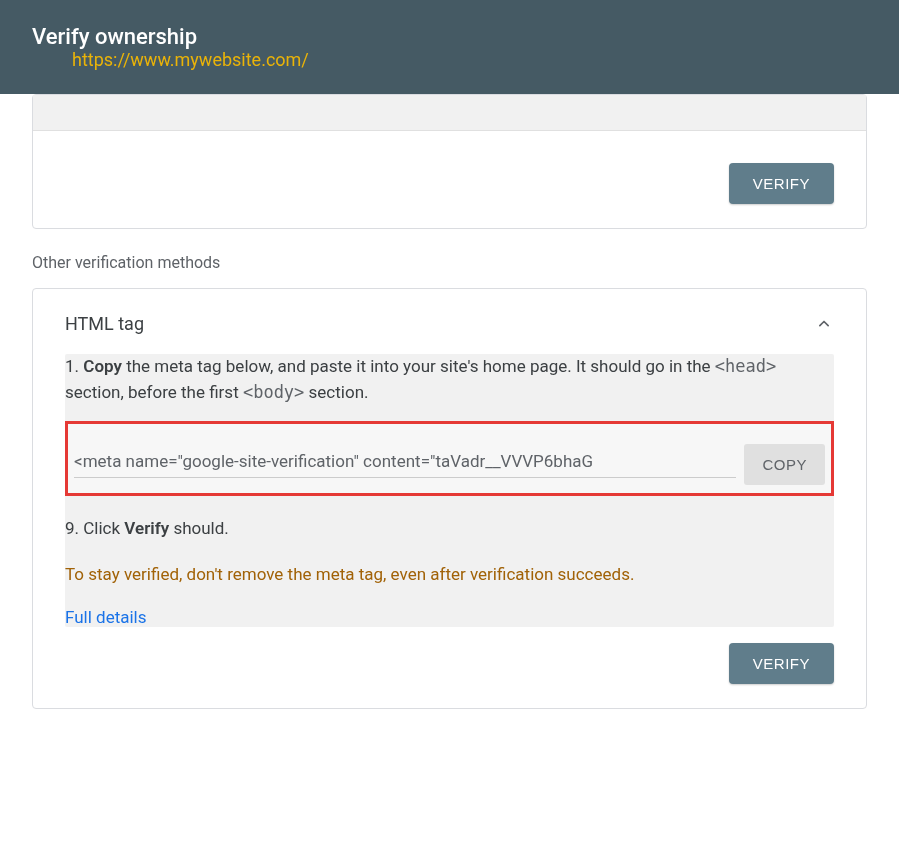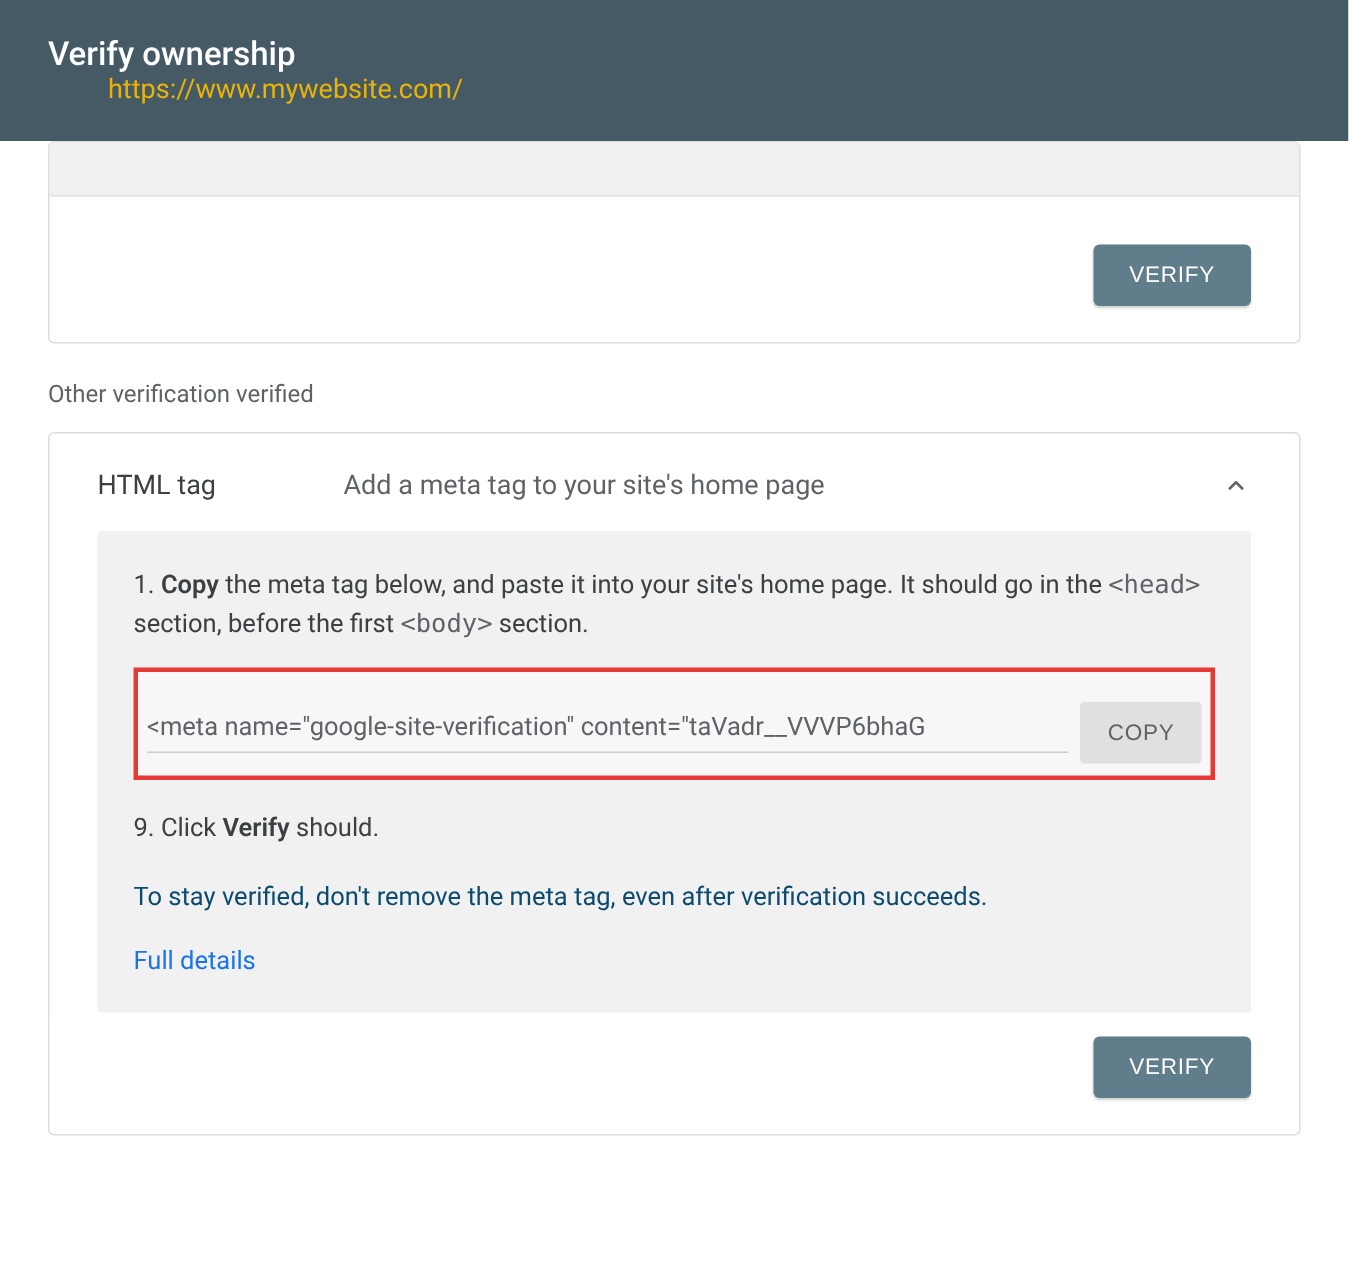--- a/index.html
+++ b/index.html
@@ -67,21 +67,21 @@
   .method-card {
     background: #fff;
     border: 1px solid #dadce0;
     border-radius: 4px;
     padding: 24px 32px 24px 32px;
   }
   .method-header {
     display: flex;
     align-items: center;
     justify-content: space-between;
-    gap: 24px;
+    gap: 12px;
     margin-bottom: 20px;
   }
   .method-name {
     font-size: 18px;
     color: #3c4043;
     flex: 0 0 auto;
     min-width: 140px;
   }
   .method-desc {
     font-size: 18px;
@@ -89,21 +89,20 @@
     flex: 1;
     text-align: left;
   }
   .chevron {
     flex: 0 0 auto;
     color: #5f6368;
   }
   .chevron svg { display: block; }
   .gray-panel {
     background: #f1f1f1;
-    padding: 24px;
     border-radius: 2px;
   }
   .step {
     font-size: 17px;
     color: #3c4043;
     line-height: 1.5;
     margin-bottom: 16px;
   }
   .step b { font-weight: 600; }
   .code-inline {
@@ -135,21 +134,21 @@
     color: #5f6368;
     font-size: 15px;
     font-weight: 500;
     letter-spacing: 0.5px;
     padding: 12px 18px;
     border-radius: 3px;
     cursor: pointer;
   }
   .note {
     font-size: 17px;
-    color: #0c4a6e;
+    color: #a16207;
     margin: 20px 0;
     line-height: 1.5;
   }
   .link {
     color: #1a73e8;
     font-size: 17px;
     text-decoration: none;
     cursor: pointer;
     margin-top: 14px;
   }
@@ -164,26 +163,25 @@
 
 <div class="content">
 
   <div class="card">
     <div class="card-top-gray"></div>
     <div class="card-actions">
       <button class="verify-btn">VERIFY</button>
     </div>
   </div>
 
-  <div class="section-label">Other verification verified</div>
+  <div class="section-label">Other verification methods</div>
 
   <div class="method-card">
     <div class="method-header">
       <div class="method-name">HTML tag</div>
-      <div class="method-desc">Add a meta tag to your site's home page</div>
       <div class="chevron">
         <svg width="20" height="20" viewBox="0 0 24 24">
             <path d="M7 14l5-5 5 5" stroke="#5f6368" stroke-width="2" fill="none" stroke-linecap="round" stroke-linejoin="round"></path>
           </svg>
       </div>
     </div>
 
     <div class="gray-panel">
       <div class="step">
         <span>1. </span><b>Copy</b><span> the meta tag below, and paste it into your site's home page. It should go in the </span><span class="code-inline">&lt;head&gt;</span><span> section, before the first </span><span class="code-inline">&lt;body&gt;</span><span> section.</span>

